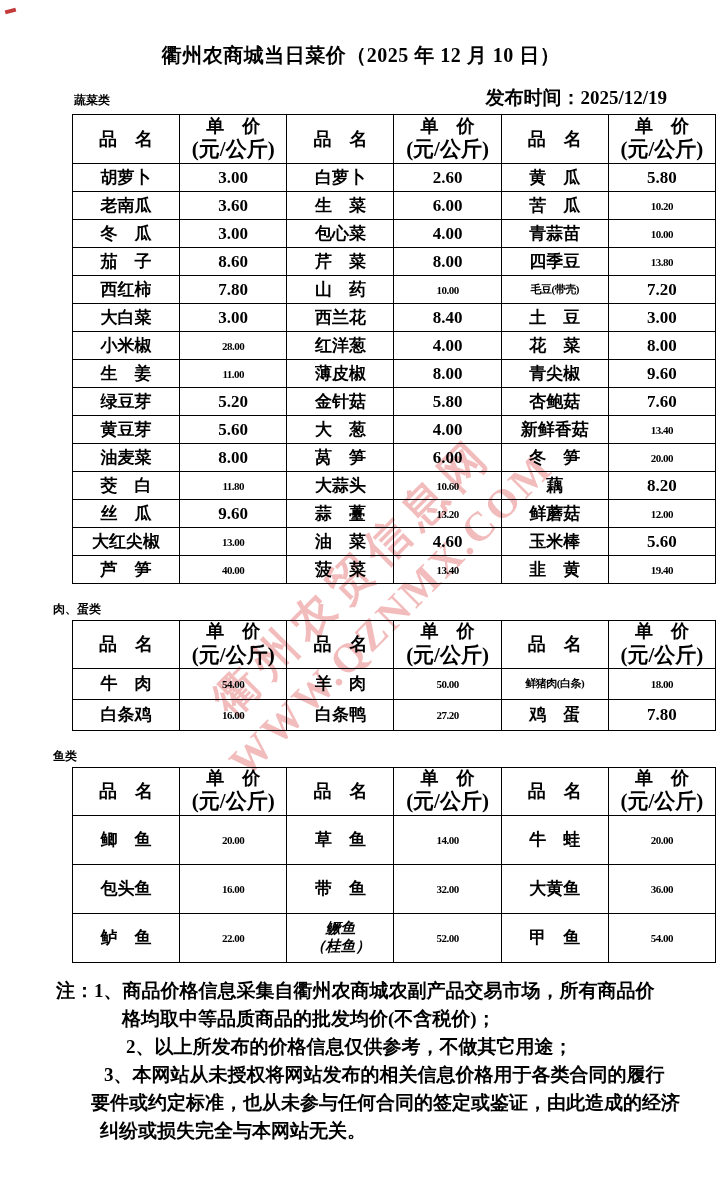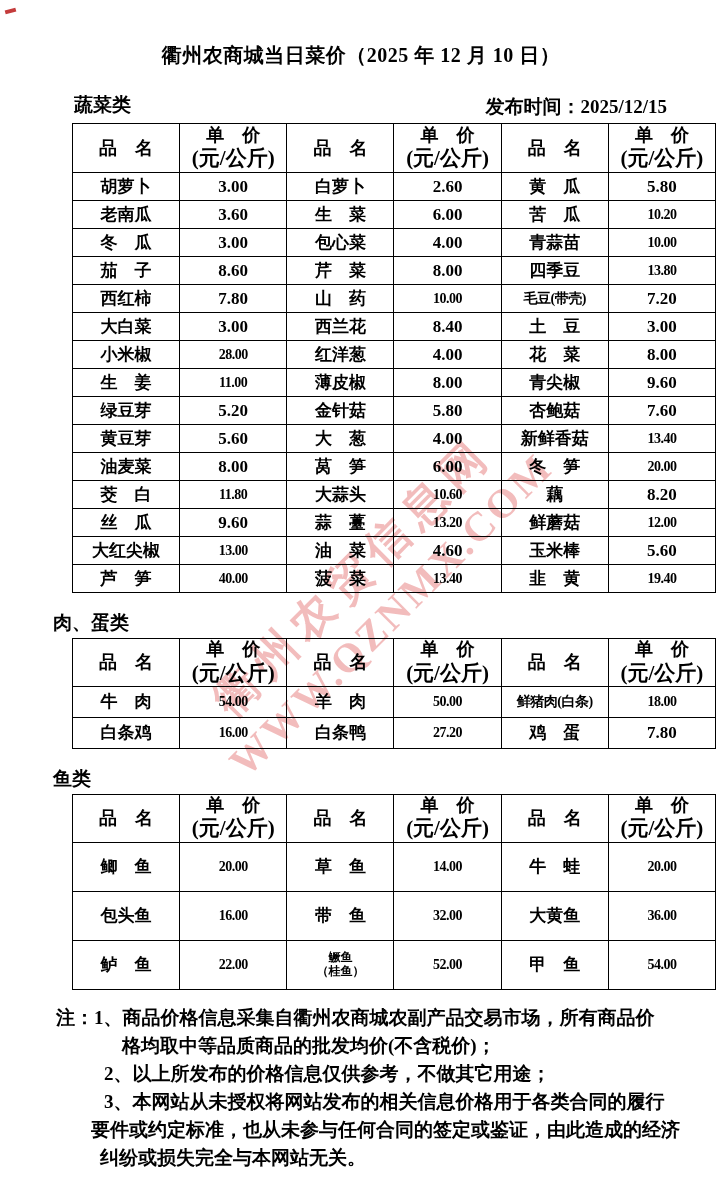--- a/index.html
+++ b/index.html
@@ -53,35 +53,35 @@
   .price-table th .sub { font-size:21px; }
   .price-table th div { line-height:1.2; }
 
   .tbl-veg  thead th { height:48px; }
   .tbl-veg  td { height:27px; }
   .tbl-meat thead th { height:46px; }
   .tbl-meat td { height:30px; }
   .tbl-fish thead th { height:44px; }
   .tbl-fish td { height:48px; }
 
-  td.compact  { font-size:14px; letter-spacing:-0.5px; }
-  td.two-line { white-space:pre-line; font-size:12px; line-height:1.15; }
+  td.compact  { font-size:11px; letter-spacing:-0.5px; }
+  td.two-line { white-space:pre-line; font-size:15px; line-height:1.15;font-style:italic; }
 
   .section-label {
     margin:17px 0 2px 53px;
-    font-size:19px; font-weight:bold;font-family:Liberation Mono, monospace;
+    font-size:12px; font-weight:bold;font-family:Liberation Mono, monospace;
   }
   .section-label.first { margin-left:0; }
 
   .notes {
     margin:14px 34px 0 56px;
     font-size:19px; font-weight:bold; line-height:28px;
   }
   .note-line:nth-child(2){ margin-left:66px; }
-  .note-line:nth-child(3){ margin-left:48px; }
+  .note-line:nth-child(3){ margin-left:70px; }
   .note-line:nth-child(4){ margin-left:48px; }
   .note-line:nth-child(5){ margin-left:35px; }
   .note-line:nth-child(6){ margin-left:44px; }
 </style>
 </head>
 <body>
 
 <div class="page">
 
   <span class="corner-mark"></span>
@@ -90,21 +90,21 @@
     <div class="wm1">衢州农贸信息网</div>
     <div class="wm2">WWW.QZNMX.COM</div>
   </div>
 
   <div class="content">
 
     <h1 class="title">衢州农商城当日菜价（2025 年 12 月 10 日）</h1>
 
     <div class="meta-row">
       <span class="section-label first">蔬菜类</span>
-      <span>发布时间：2025/12/15</span>
+      <span>发布时间：2025/12/19</span>
     </div>
 
     <table class="price-table tbl-veg">
       <thead>
         <tr>
           <th>品　名</th>
           <th>
             <div>单　价</div>
             <div class="sub">(元/公斤)</div>
           </th>

